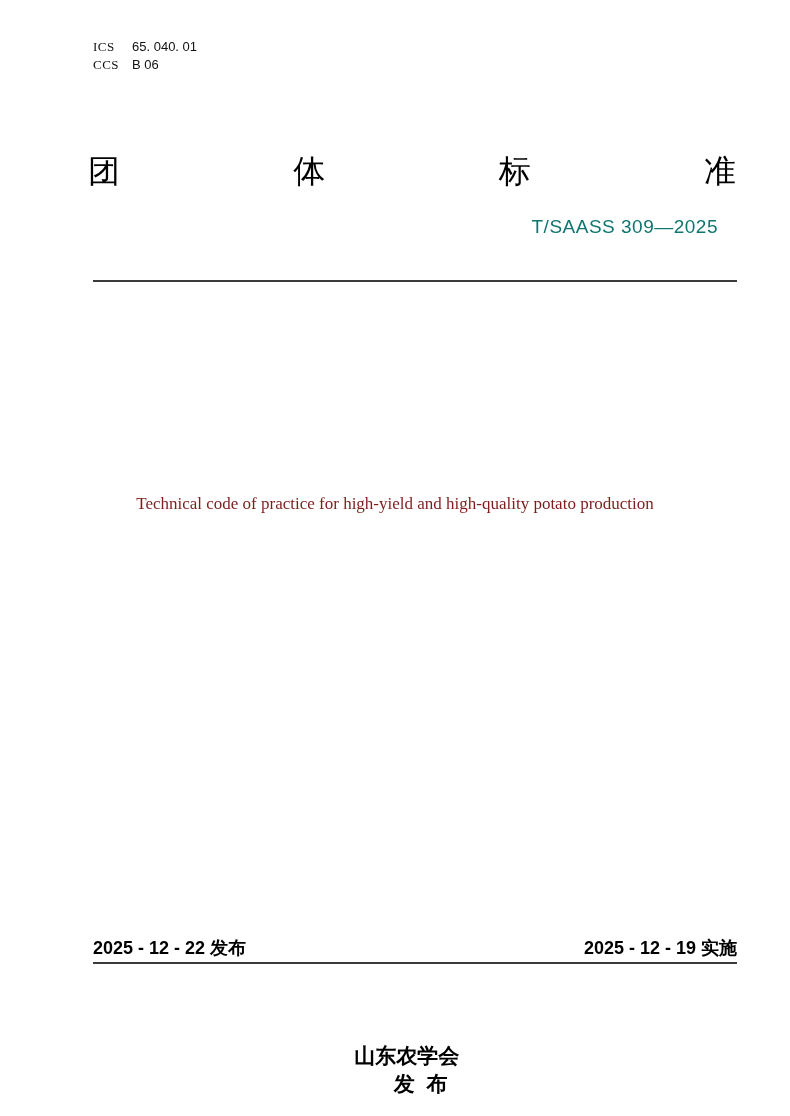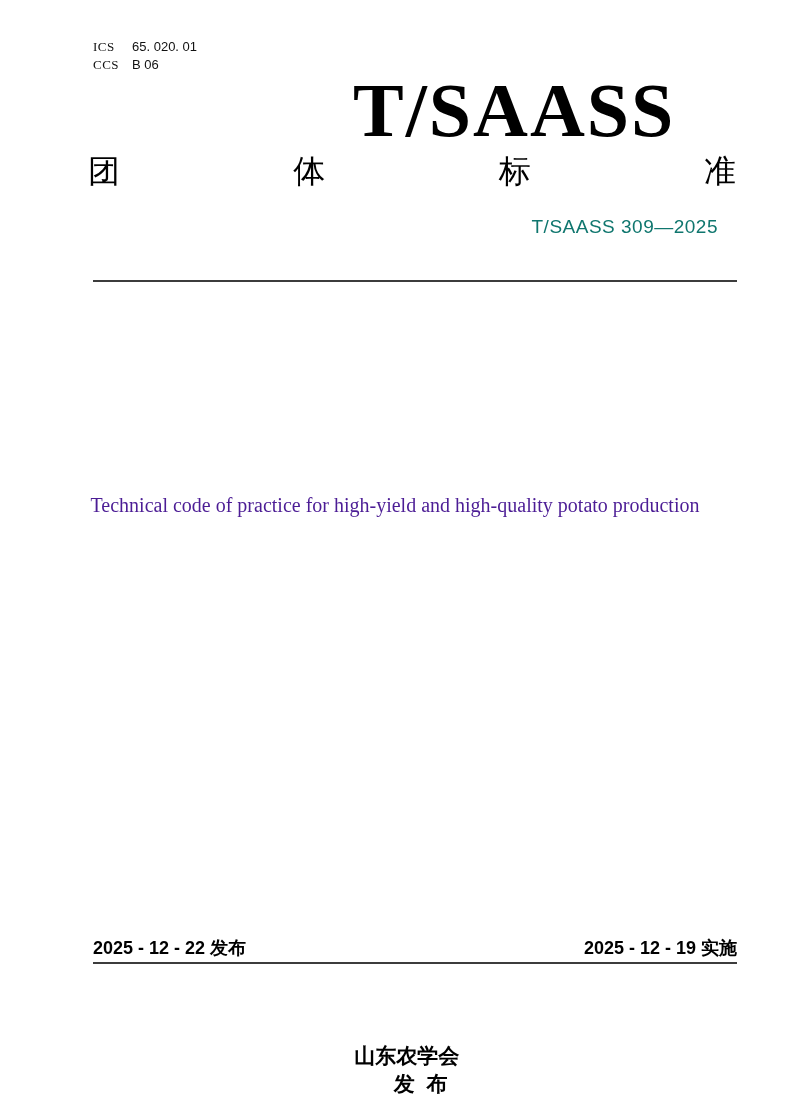--- a/index.html
+++ b/index.html
@@ -96,22 +96,22 @@
     color: #000;
   }
 
   .title-en {
     position: absolute;
     left: 0;
     top: 494px;
     width: 100%;
     text-align: center;
     font-family: "Liberation Serif", "DejaVu Serif", serif;
-    font-size: 20px;
-    color: #4c1d95;
+    font-size: 17px;
+    color: #7f1d1d;
   }
 
   .dates-row {
     position: absolute;
     left: 93px;
     top: 936px;
     width: 644px;
     display: flex;
     justify-content: space-between;
     font-size: 18px;
@@ -134,29 +134,28 @@
   .publisher-action { margin-left: 28px; }
 </style>
 </head>
 <body>
 
 <div class="page">
 
   <div class="ics-block">
     <div class="ics-row">
       <span class="ics-label">ICS</span>
-      <span class="ics-value">65. 020. 01</span>
+      <span class="ics-value">65. 040. 01</span>
     </div>
     <div class="ics-row">
       <span class="ics-label">CCS</span>
       <span class="ics-value">B 06</span>
     </div>
   </div>
 
-  <div class="logo">T/SAASS</div>
 
   <div class="standard-type">
     <span>团</span>
     <span>体</span>
     <span>标</span>
     <span>准</span>
   </div>
 
   <div class="standard-number">T/SAASS 309—2025</div>
 

